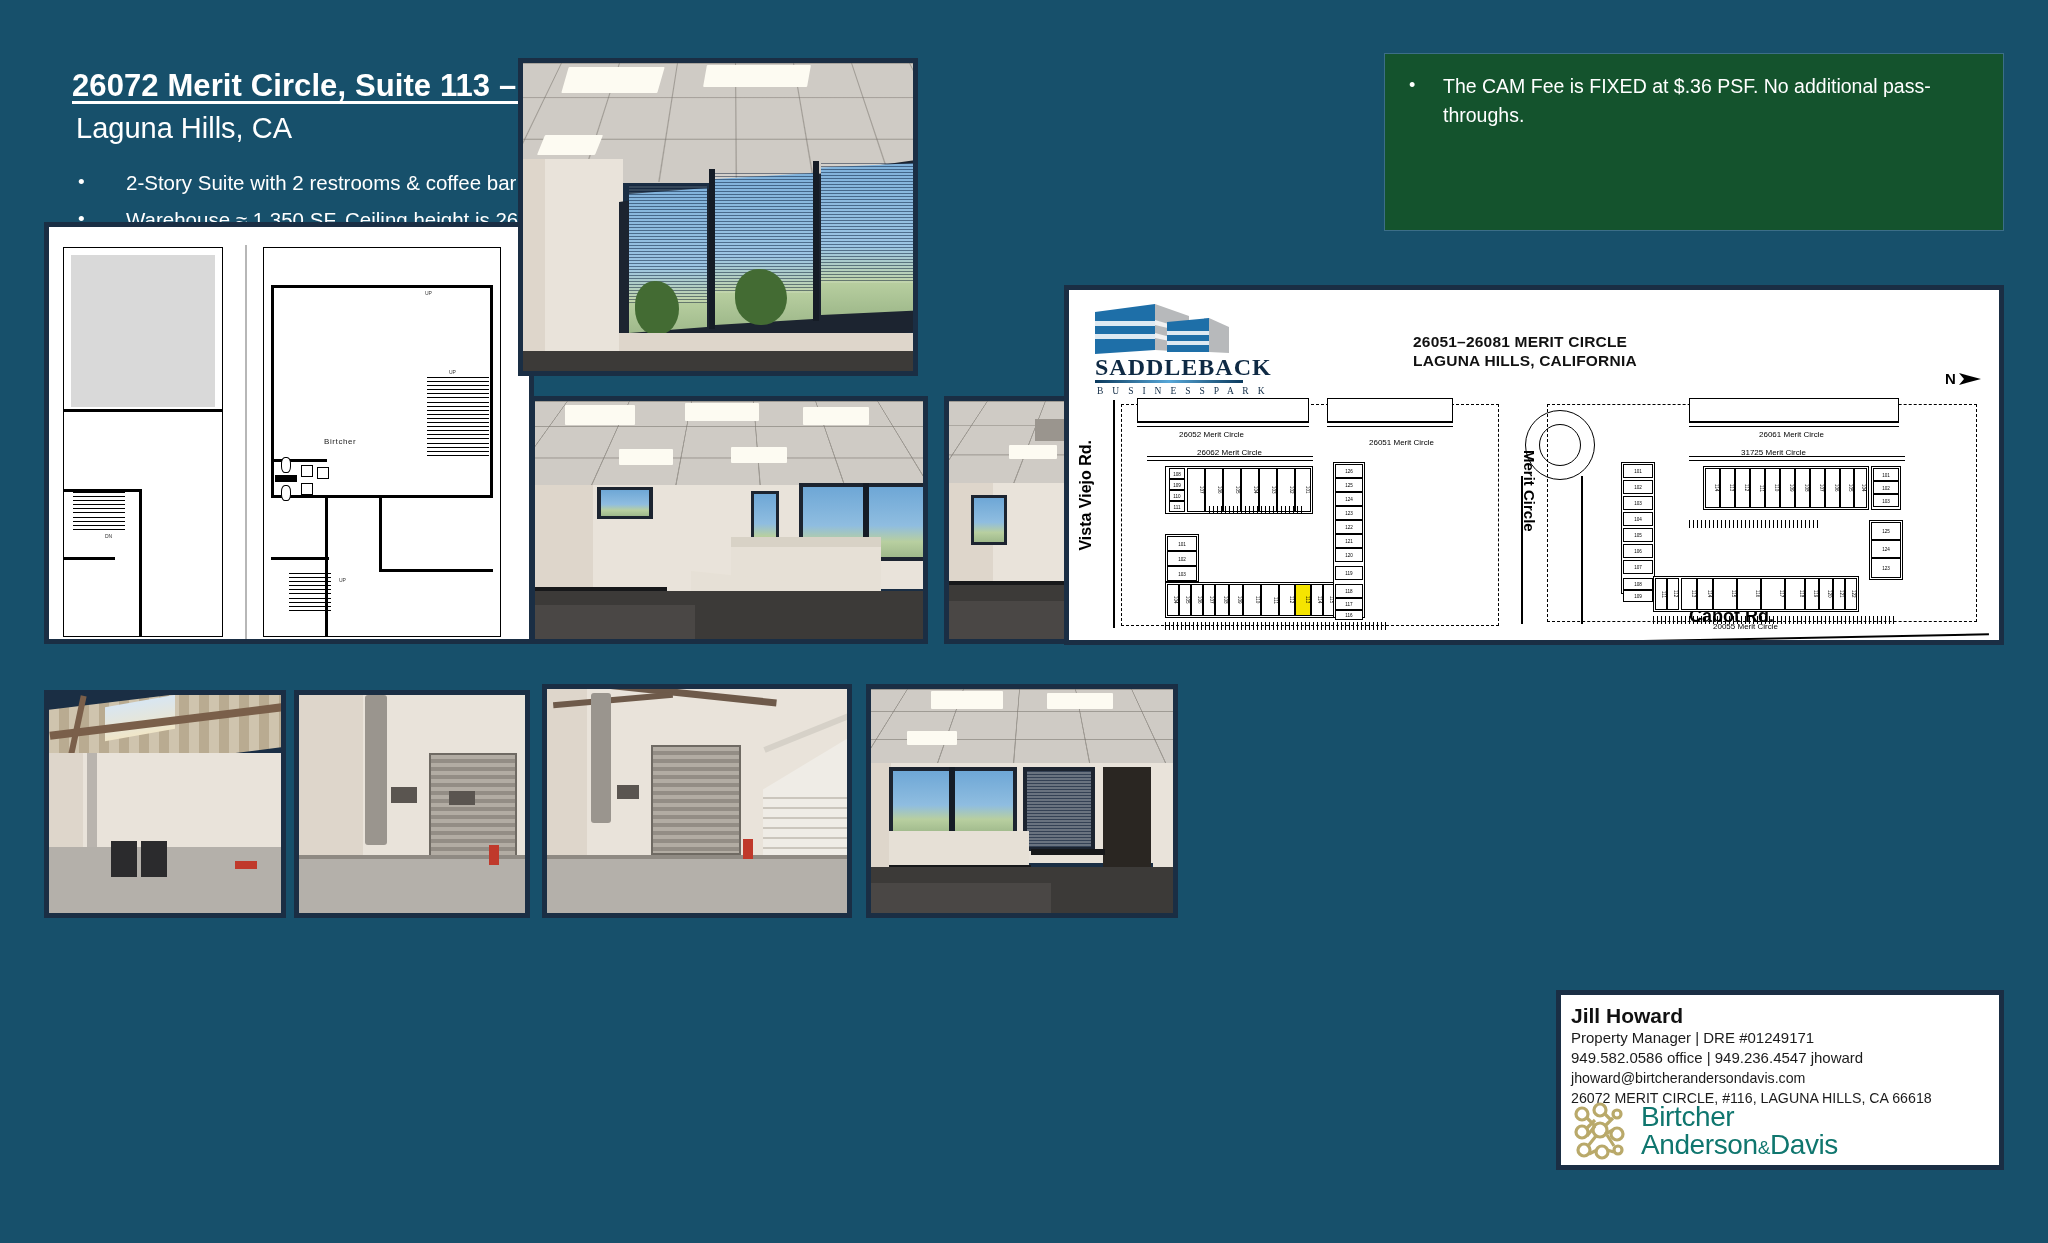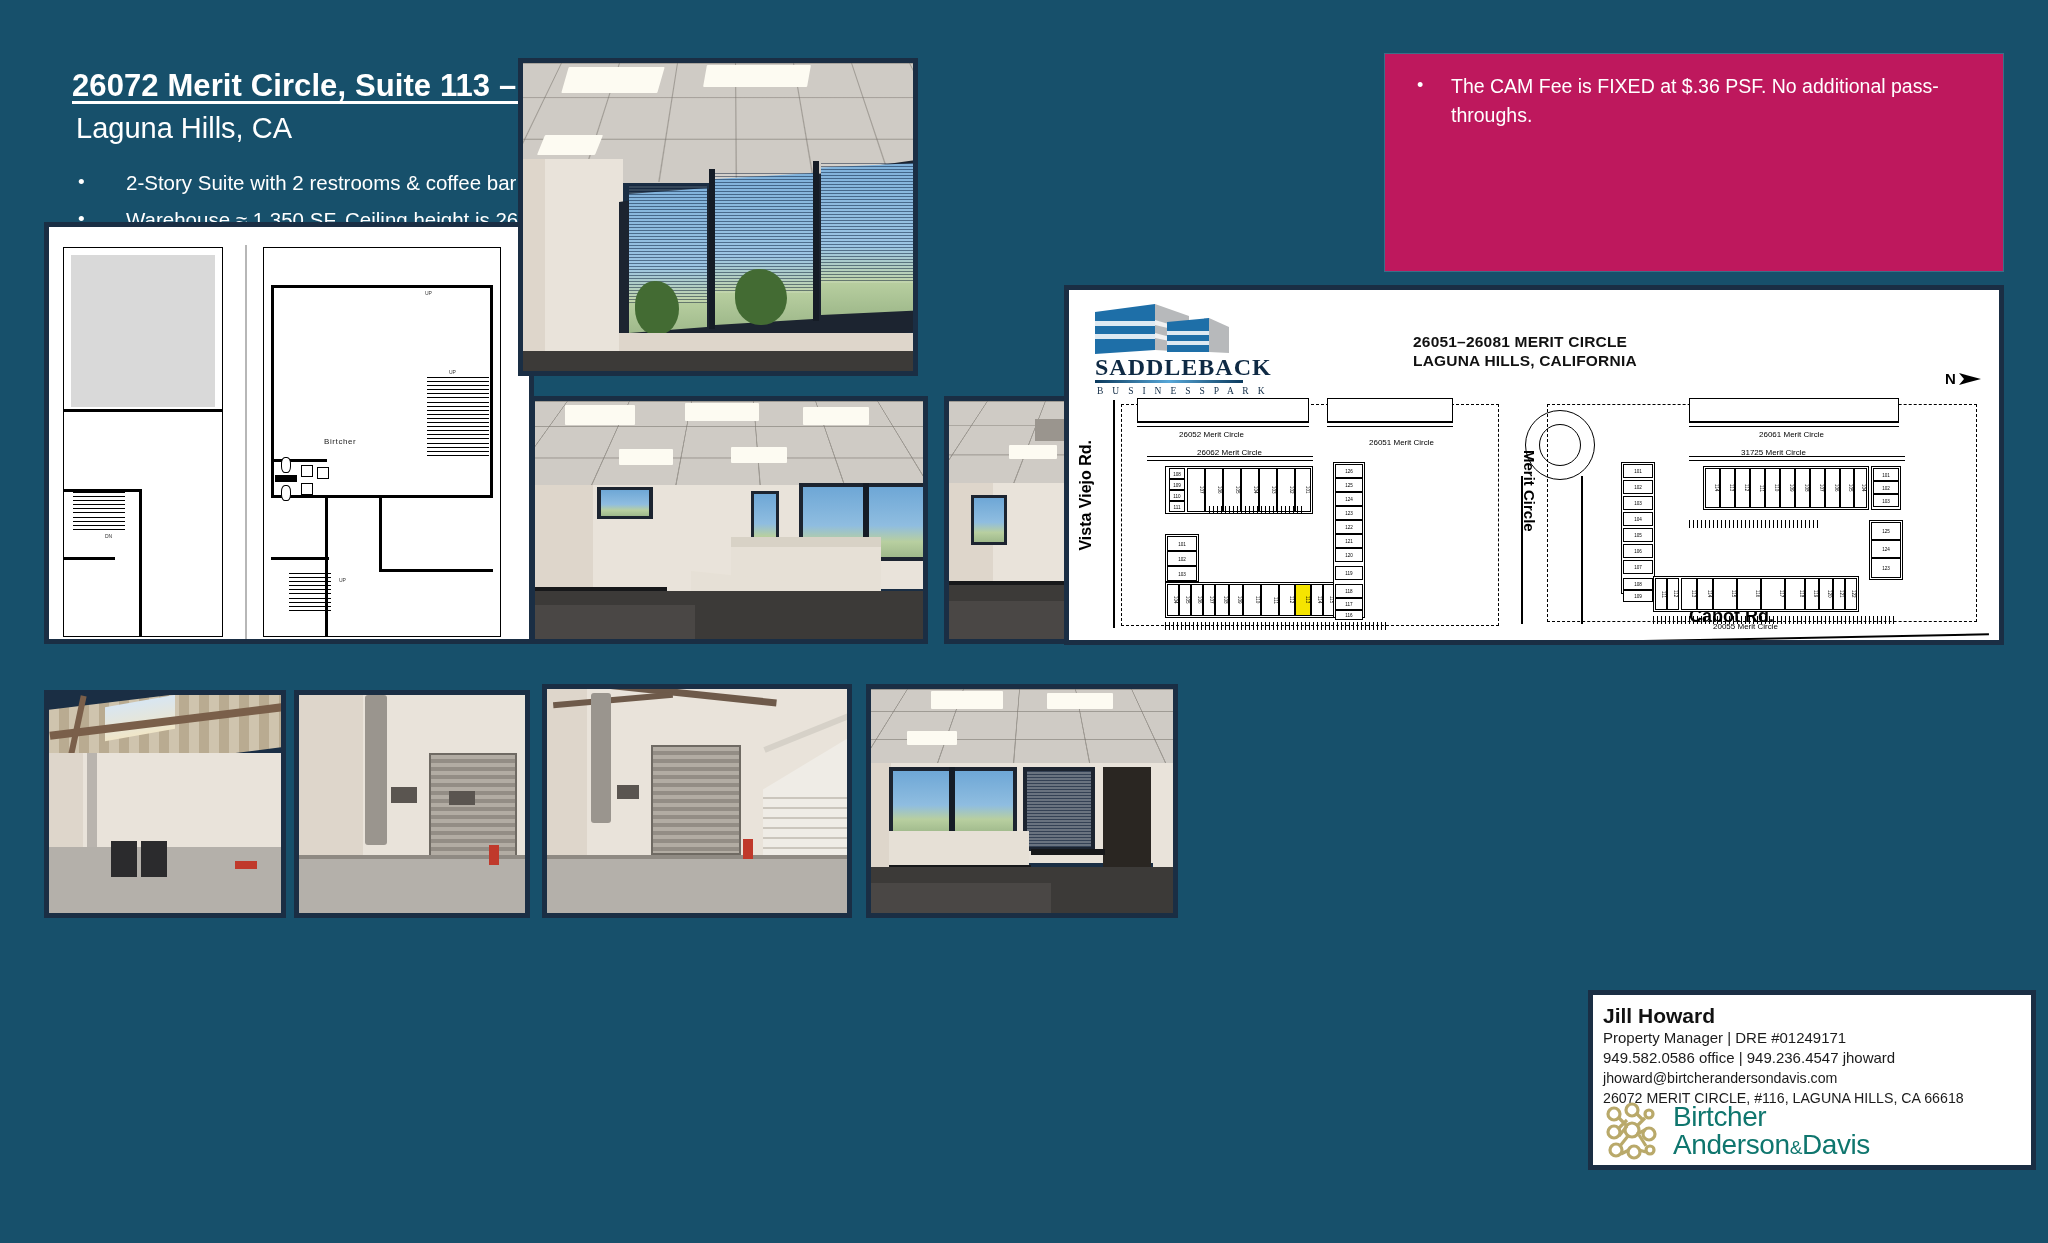--- a/index.html
+++ b/index.html
@@ -68,24 +68,23 @@
     top: -1px;
     font-size: 19px;
   }
 
   
   .notes-box {
     position: absolute;
     left: 1384px;
     top: 53px;
     width: 620px;
-    height: 219px;
+    height: 178px;
     border: 1px solid #3c6e88;
-    background: #be185d;
-    padding-left: 8px;
+    background: #14532d;
   }
   .notes-list {
     list-style: none;
     margin: 18px 0 0 0;
     padding: 0 14px 0 0;
   }
   .notes-list li {
     position: relative;
     color: #ffffff;
     font-size: 19.5px;
@@ -265,21 +264,20 @@
   }
   .sm-outline { position: absolute; border: 1.2px dashed #000; }
   .sm-curve { position: absolute; border: 1.4px solid #000; }
 
   
   .contact {
     position: absolute;
     left: 1556px; top: 990px; width: 448px; height: 180px;
     background: #ffffff;
     border: 5px solid #1a2e44;
-    margin-left: 32px;
   }
   .c-inner { padding: 8px 10px 0 10px; }
   .c-name { font-size: 21px; font-weight: bold; color: #111; line-height: 25px; }
   .c-line { font-size: 15px; color: #1b1b1b; line-height: 20px; white-space: nowrap; }
   .c-line.small { font-size: 14.2px; }
   .c-logo { position: absolute; left: 10px; bottom: 2px; display: flex; align-items: center; }
   .c-logo-text {
     margin-left: 8px;
     color: #0f766e;
     font-size: 28px;

